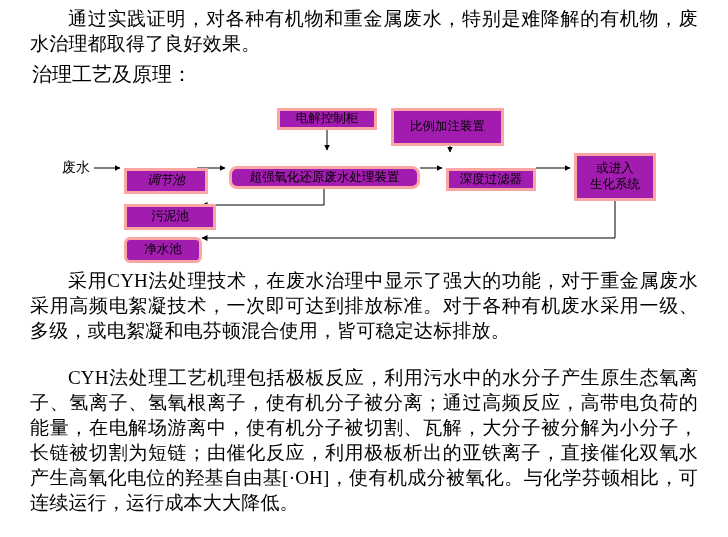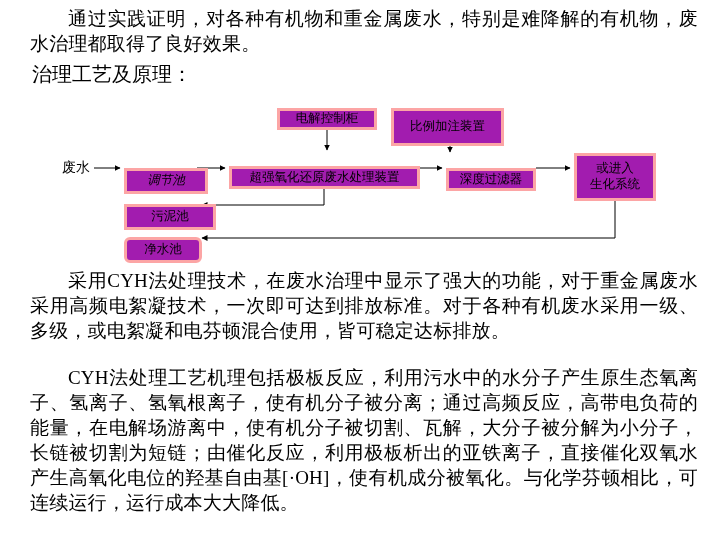--- a/index.html
+++ b/index.html
@@ -65,21 +65,21 @@
     </svg>
 
     <span class="flow-label" style="left:62px;top:71px;">废水</span>
 
     <div class="dbox" style="left:277px;top:8px;width:100px;height:22px;">电解控制柜</div>
 
     <div class="dbox" style="left:391px;top:8px;width:113px;height:38px;">比例加注装置</div>
 
     <div class="dbox" style="left:124px;top:68px;width:84px;height:26px;font-style:italic;">调节池</div>
 
-    <div class="dbox" style="left:229px;top:66px;width:191px;height:23px;">超强氧化还原废水处理装置</div>
+    <div class="dbox" style="left:229px;top:66px;width:191px;height:23px;border-radius:8px;">超强氧化还原废水处理装置</div>
 
     <div class="dbox" style="left:446px;top:68px;width:90px;height:23px;">深度过滤器</div>
 
     <div class="dbox" style="left:574px;top:53px;width:82px;height:48px;">或进入
 生化系统</div>
 
     <div class="dbox" style="left:124px;top:104px;width:92px;height:26px;">污泥池</div>
 
     <div class="dbox" style="left:124px;top:137px;width:78px;height:26px;border-radius:6px;">净水池</div>
 

